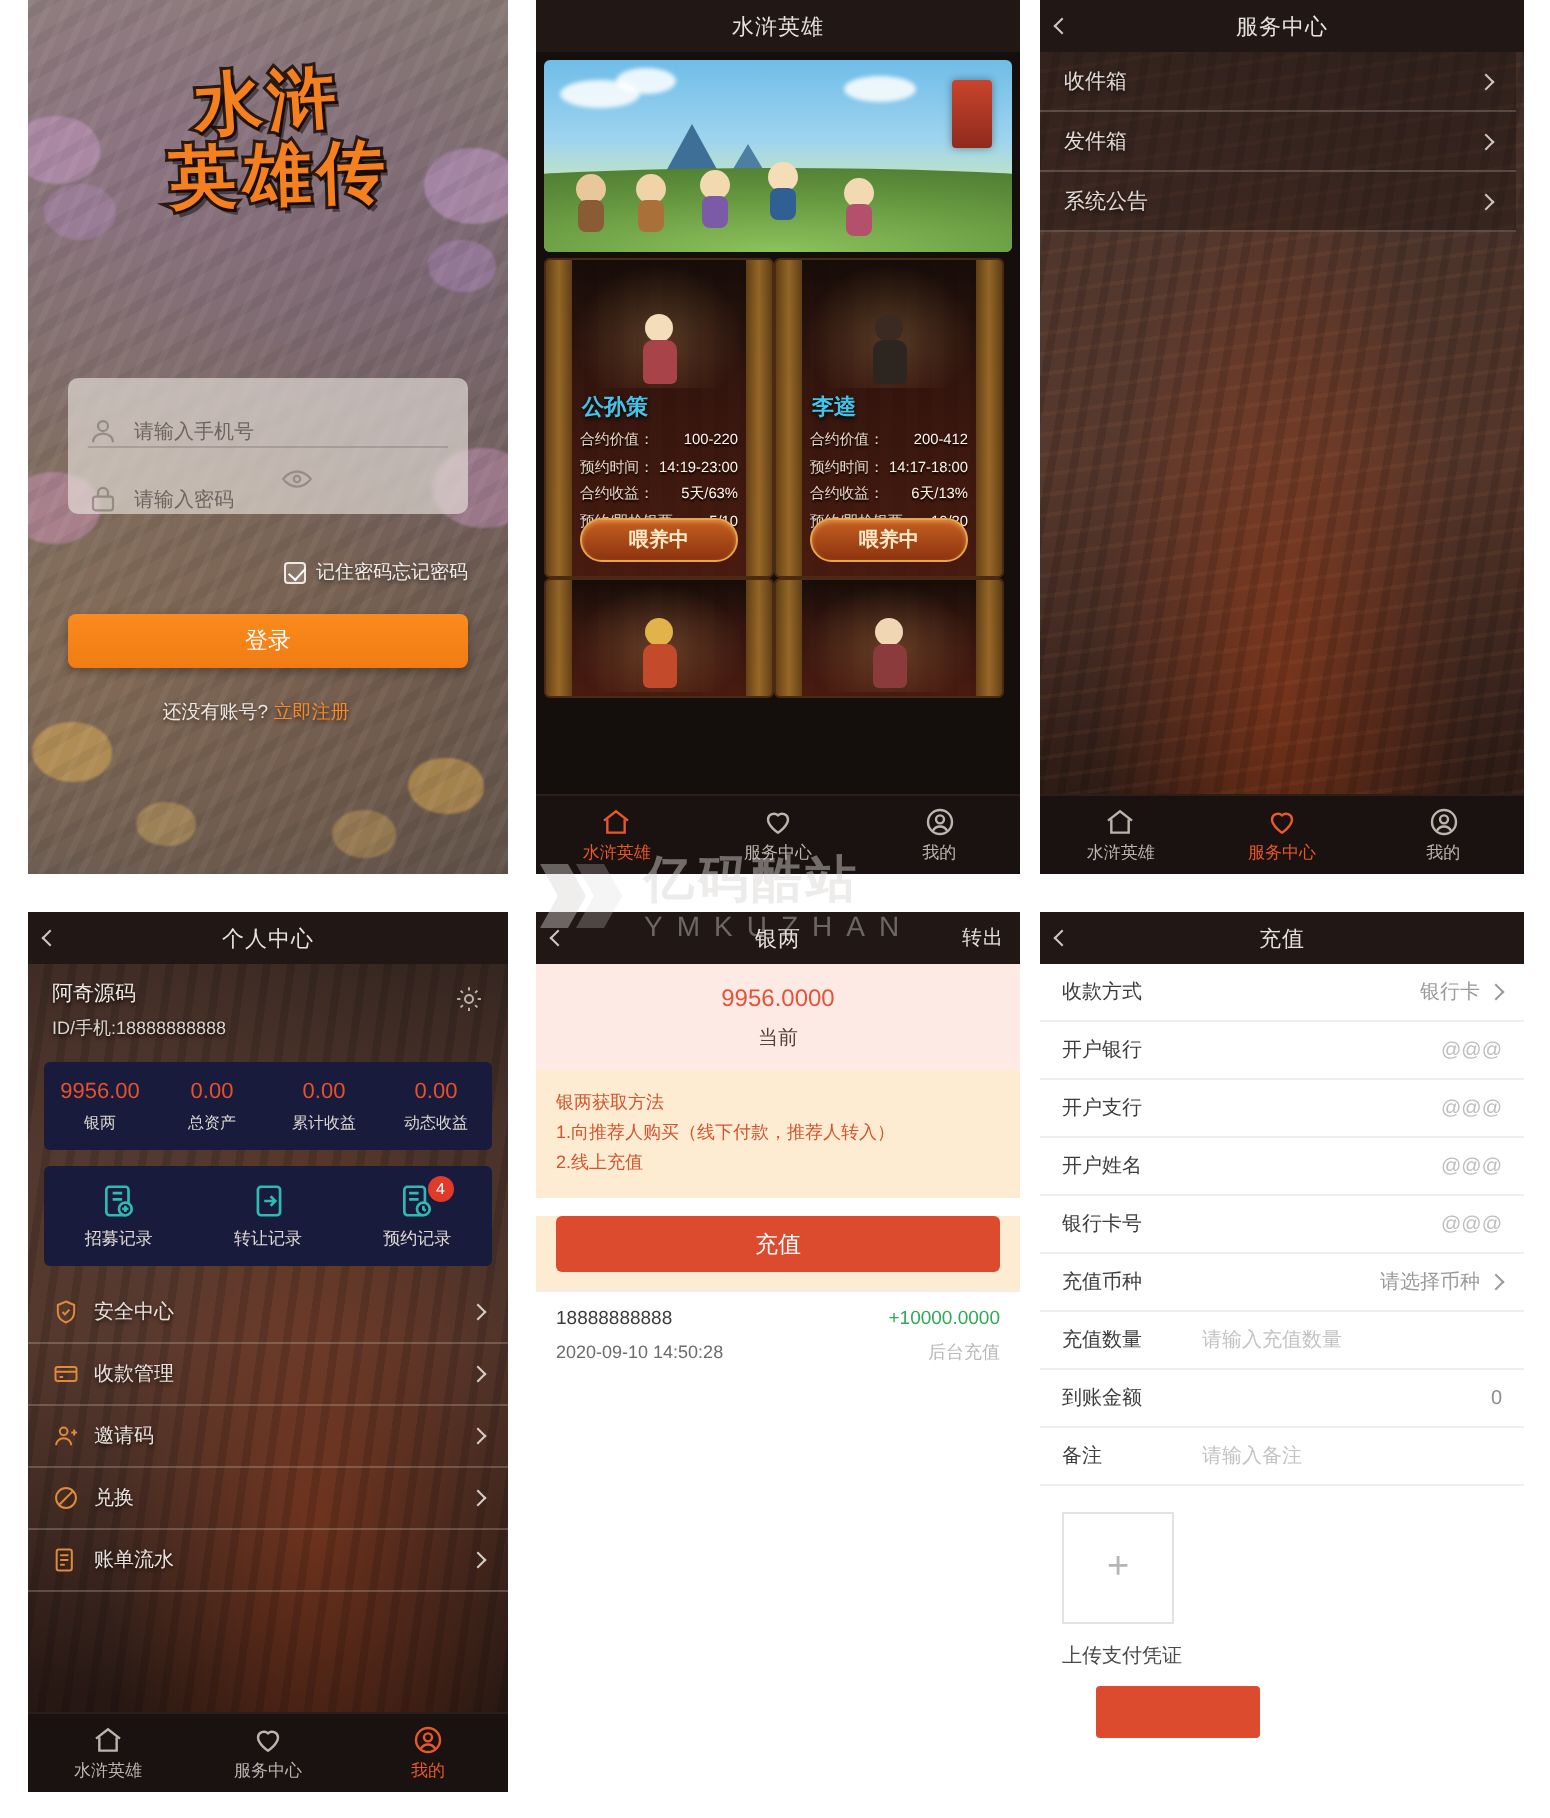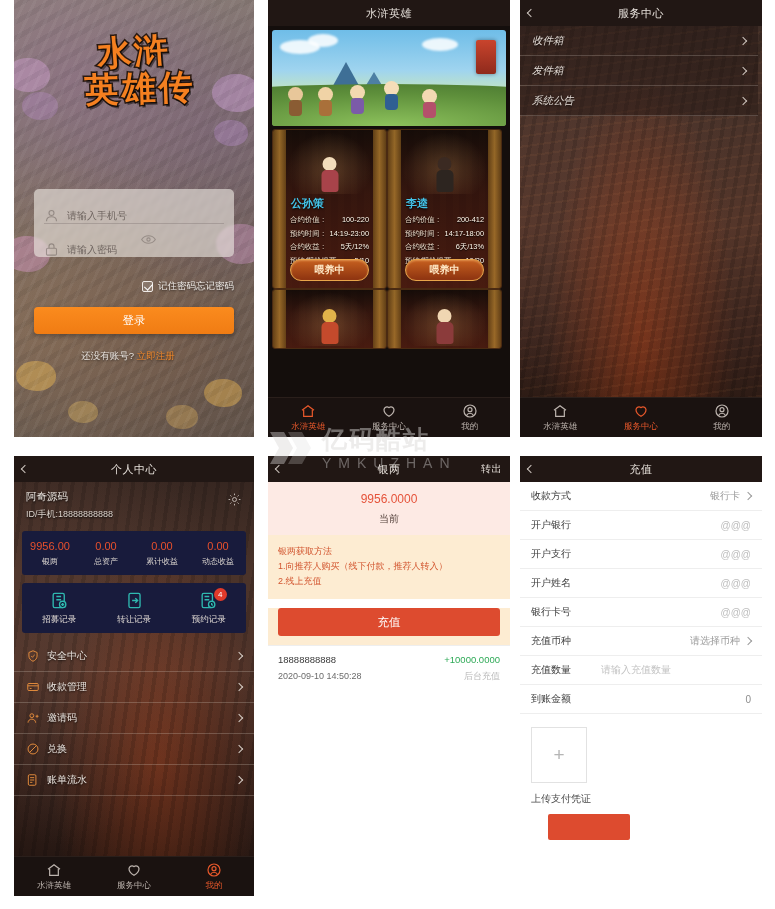--- a/index.html
+++ b/index.html
@@ -186,21 +186,21 @@
       radial-gradient(ellipse at 50% 78%, rgba(190,70,25,.45), transparent 55%),
       radial-gradient(ellipse at 25% 40%, rgba(90,60,50,.55), transparent 60%),
       linear-gradient(180deg,#3a2a24 0%,#4a332a 28%,#55362a 52%,#3a241d 78%,#24150f 100%);
   }
   .svc-bg::after {
     content:""; position:absolute; inset:0;
     background:
       repeating-linear-gradient(100deg, rgba(0,0,0,.12) 0 4px, transparent 4px 11px),
       repeating-linear-gradient(-8deg, rgba(255,160,90,.05) 0 2px, transparent 2px 10px);
   }
-  .svc-list { position: absolute; left:0; right:4px; top: 26px; z-index: 3; font-style: italic; }
+  .svc-list { position: absolute; left:0; right:4px; top: 26px; z-index: 3; }
   .svc-item {
     height: 30px; display: flex; align-items: center; padding: 0 12px;
     color: #e3dbd5; font-size: 10.5px; position: relative;
     background: rgba(30,20,16,.42);
     border-bottom: 1px solid rgba(225,215,205,.22);
     text-shadow: 0 1px 2px rgba(0,0,0,.7);
   }
   .svc-item .chev-r { position: absolute; right: 12px; color: #cfc6bf; }
 
   
@@ -418,21 +418,21 @@
             <div class="stat-row">
               <span>合约价值：</span>
               <span class="sv">100-220</span>
             </div>
             <div class="stat-row">
               <span>预约时间：</span>
               <span class="sv">14:19-23:00</span>
             </div>
             <div class="stat-row">
               <span>合约收益：</span>
-              <span class="sv">5天/12%</span>
+              <span class="sv">5天/63%</span>
             </div>
             <div class="stat-row">
               <span>预约/即抢银两：</span>
               <span class="sv">5/10</span>
             </div>
           </div>
           <div class="feed-btn">喂养中</div>
         </div>
 
         <div class="gcard">
@@ -776,20 +776,24 @@
         </span>
       </div>
       <div class="rc-row">
         <span class="rc-label">充值数量</span>
         <span class="rc-input">请输入充值数量</span>
       </div>
       <div class="rc-row">
         <span class="rc-label">到账金额</span>
         <span class="rc-num">0</span>
       </div>
+      <div class="rc-row">
+        <span class="rc-label">备注</span>
+        <span class="rc-input">请输入备注</span>
+      </div>
 
       <div class="rc-upload">+</div>
       <div class="rc-uplab">上传支付凭证</div>
       <div class="rc-submit"></div>
     </div>
   </div>
 
   <div class="watermark">
     <svg class="wm-logo" viewBox="0 0 46 40">
       <path d="M2 4 L16 4 L25 20 L16 36 L2 36 L11 20 Z" fill="rgba(215,213,212,.75)"></path>

